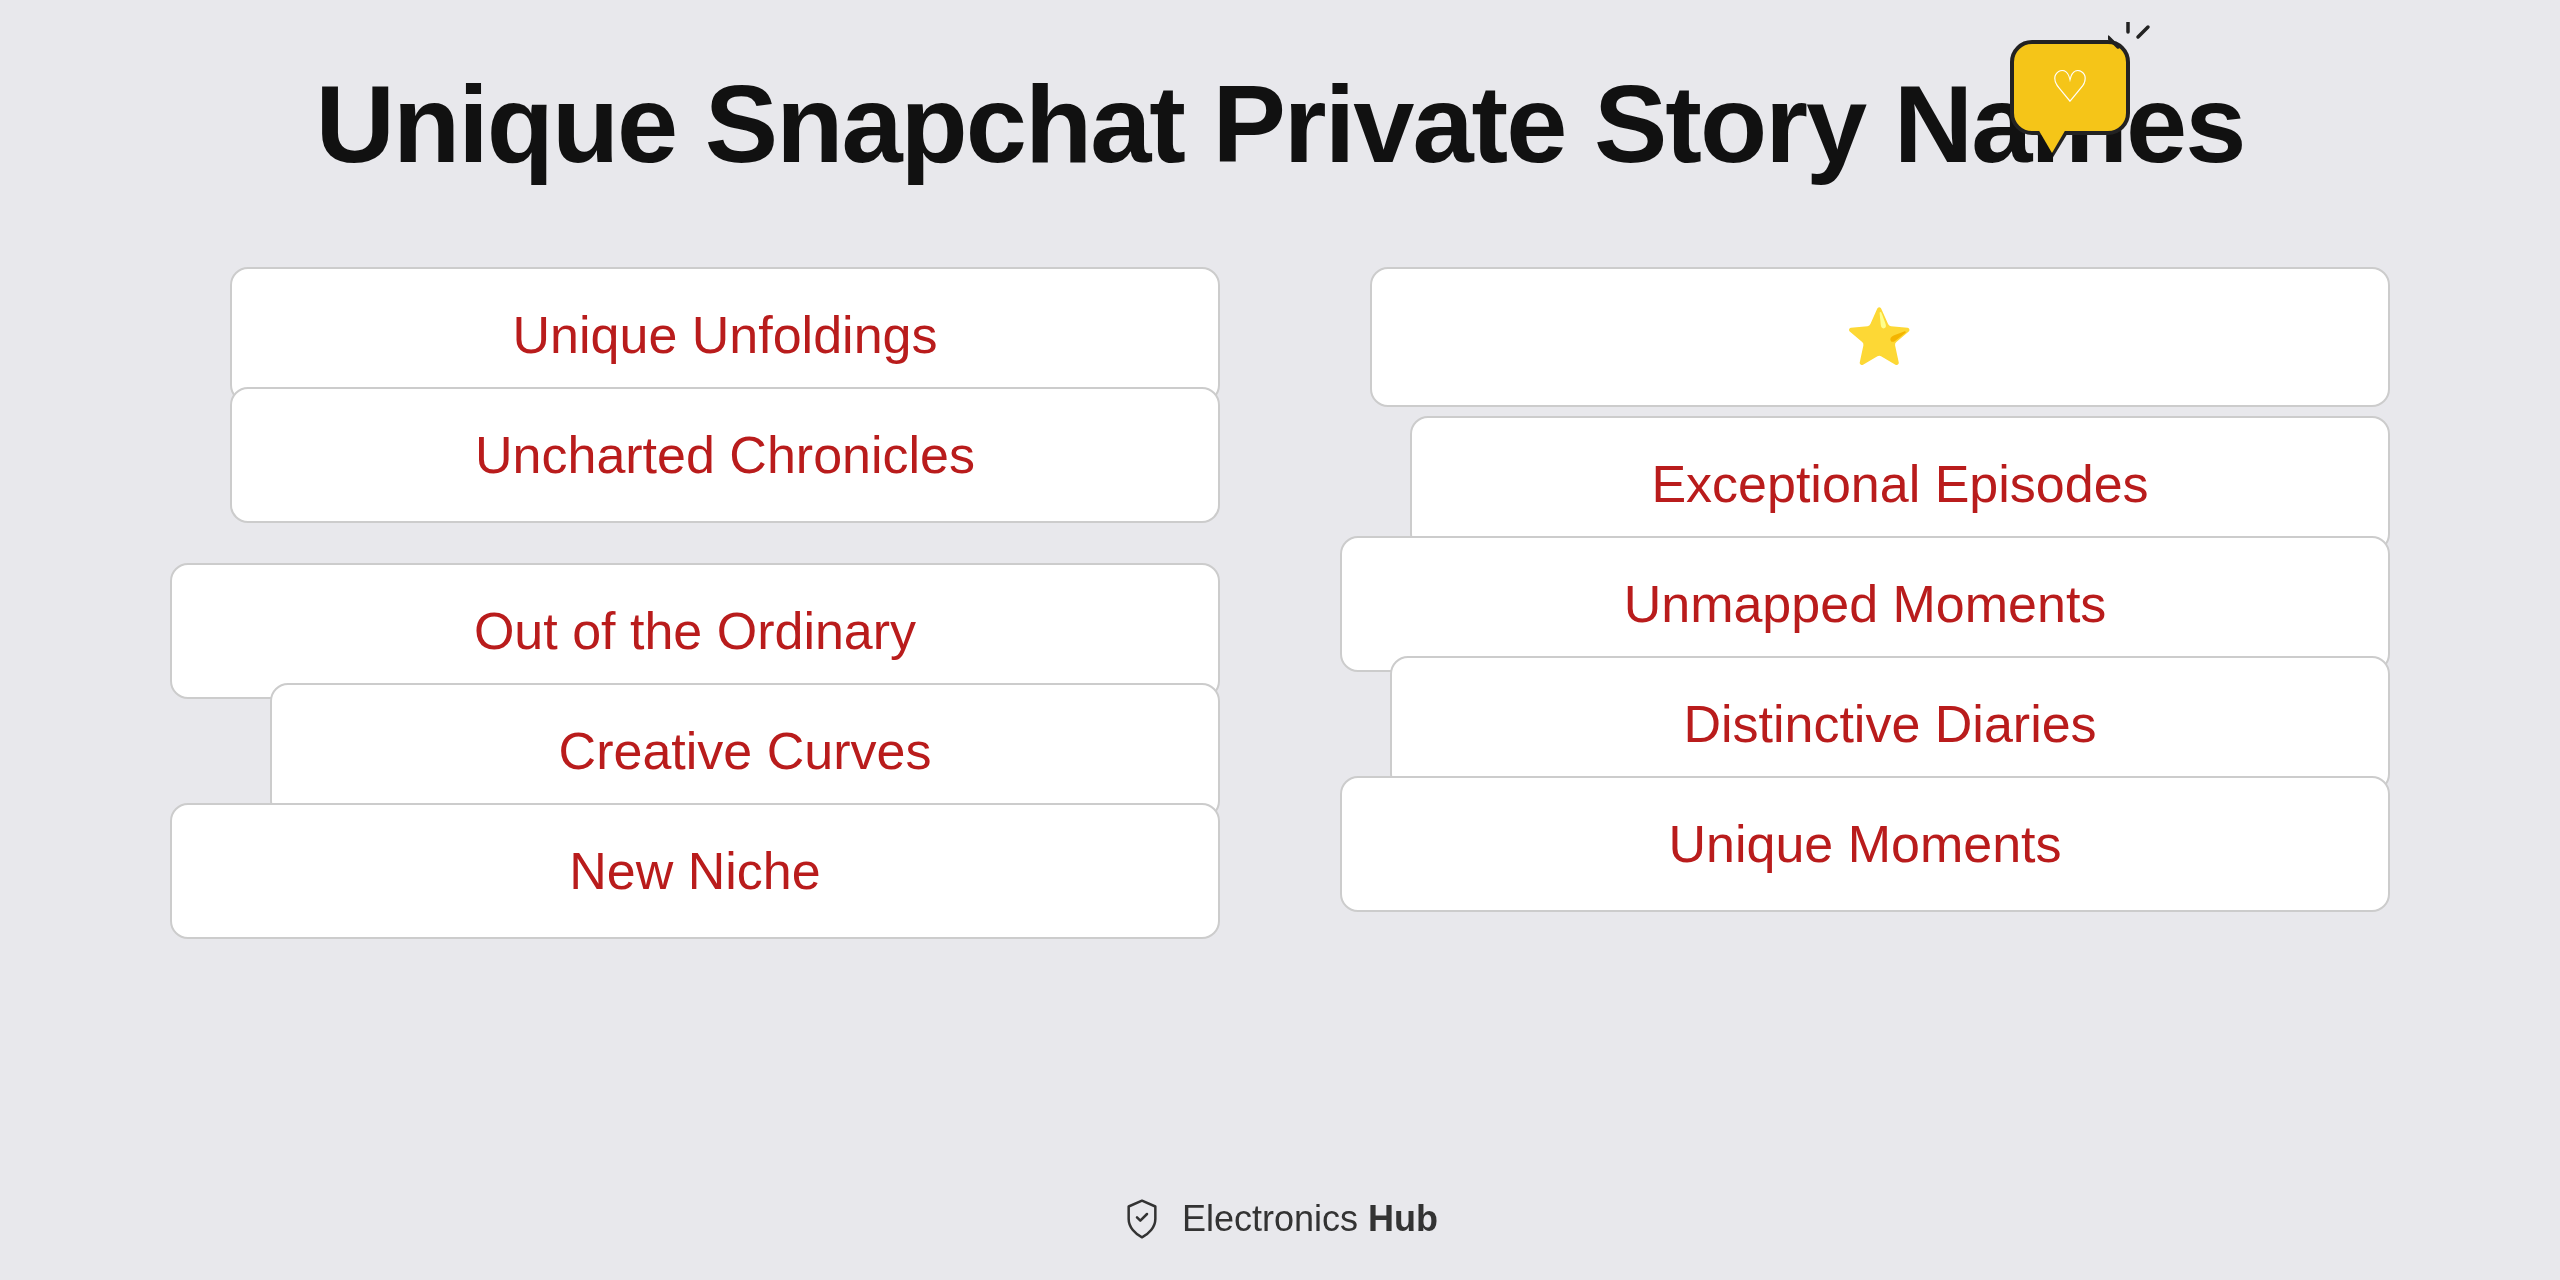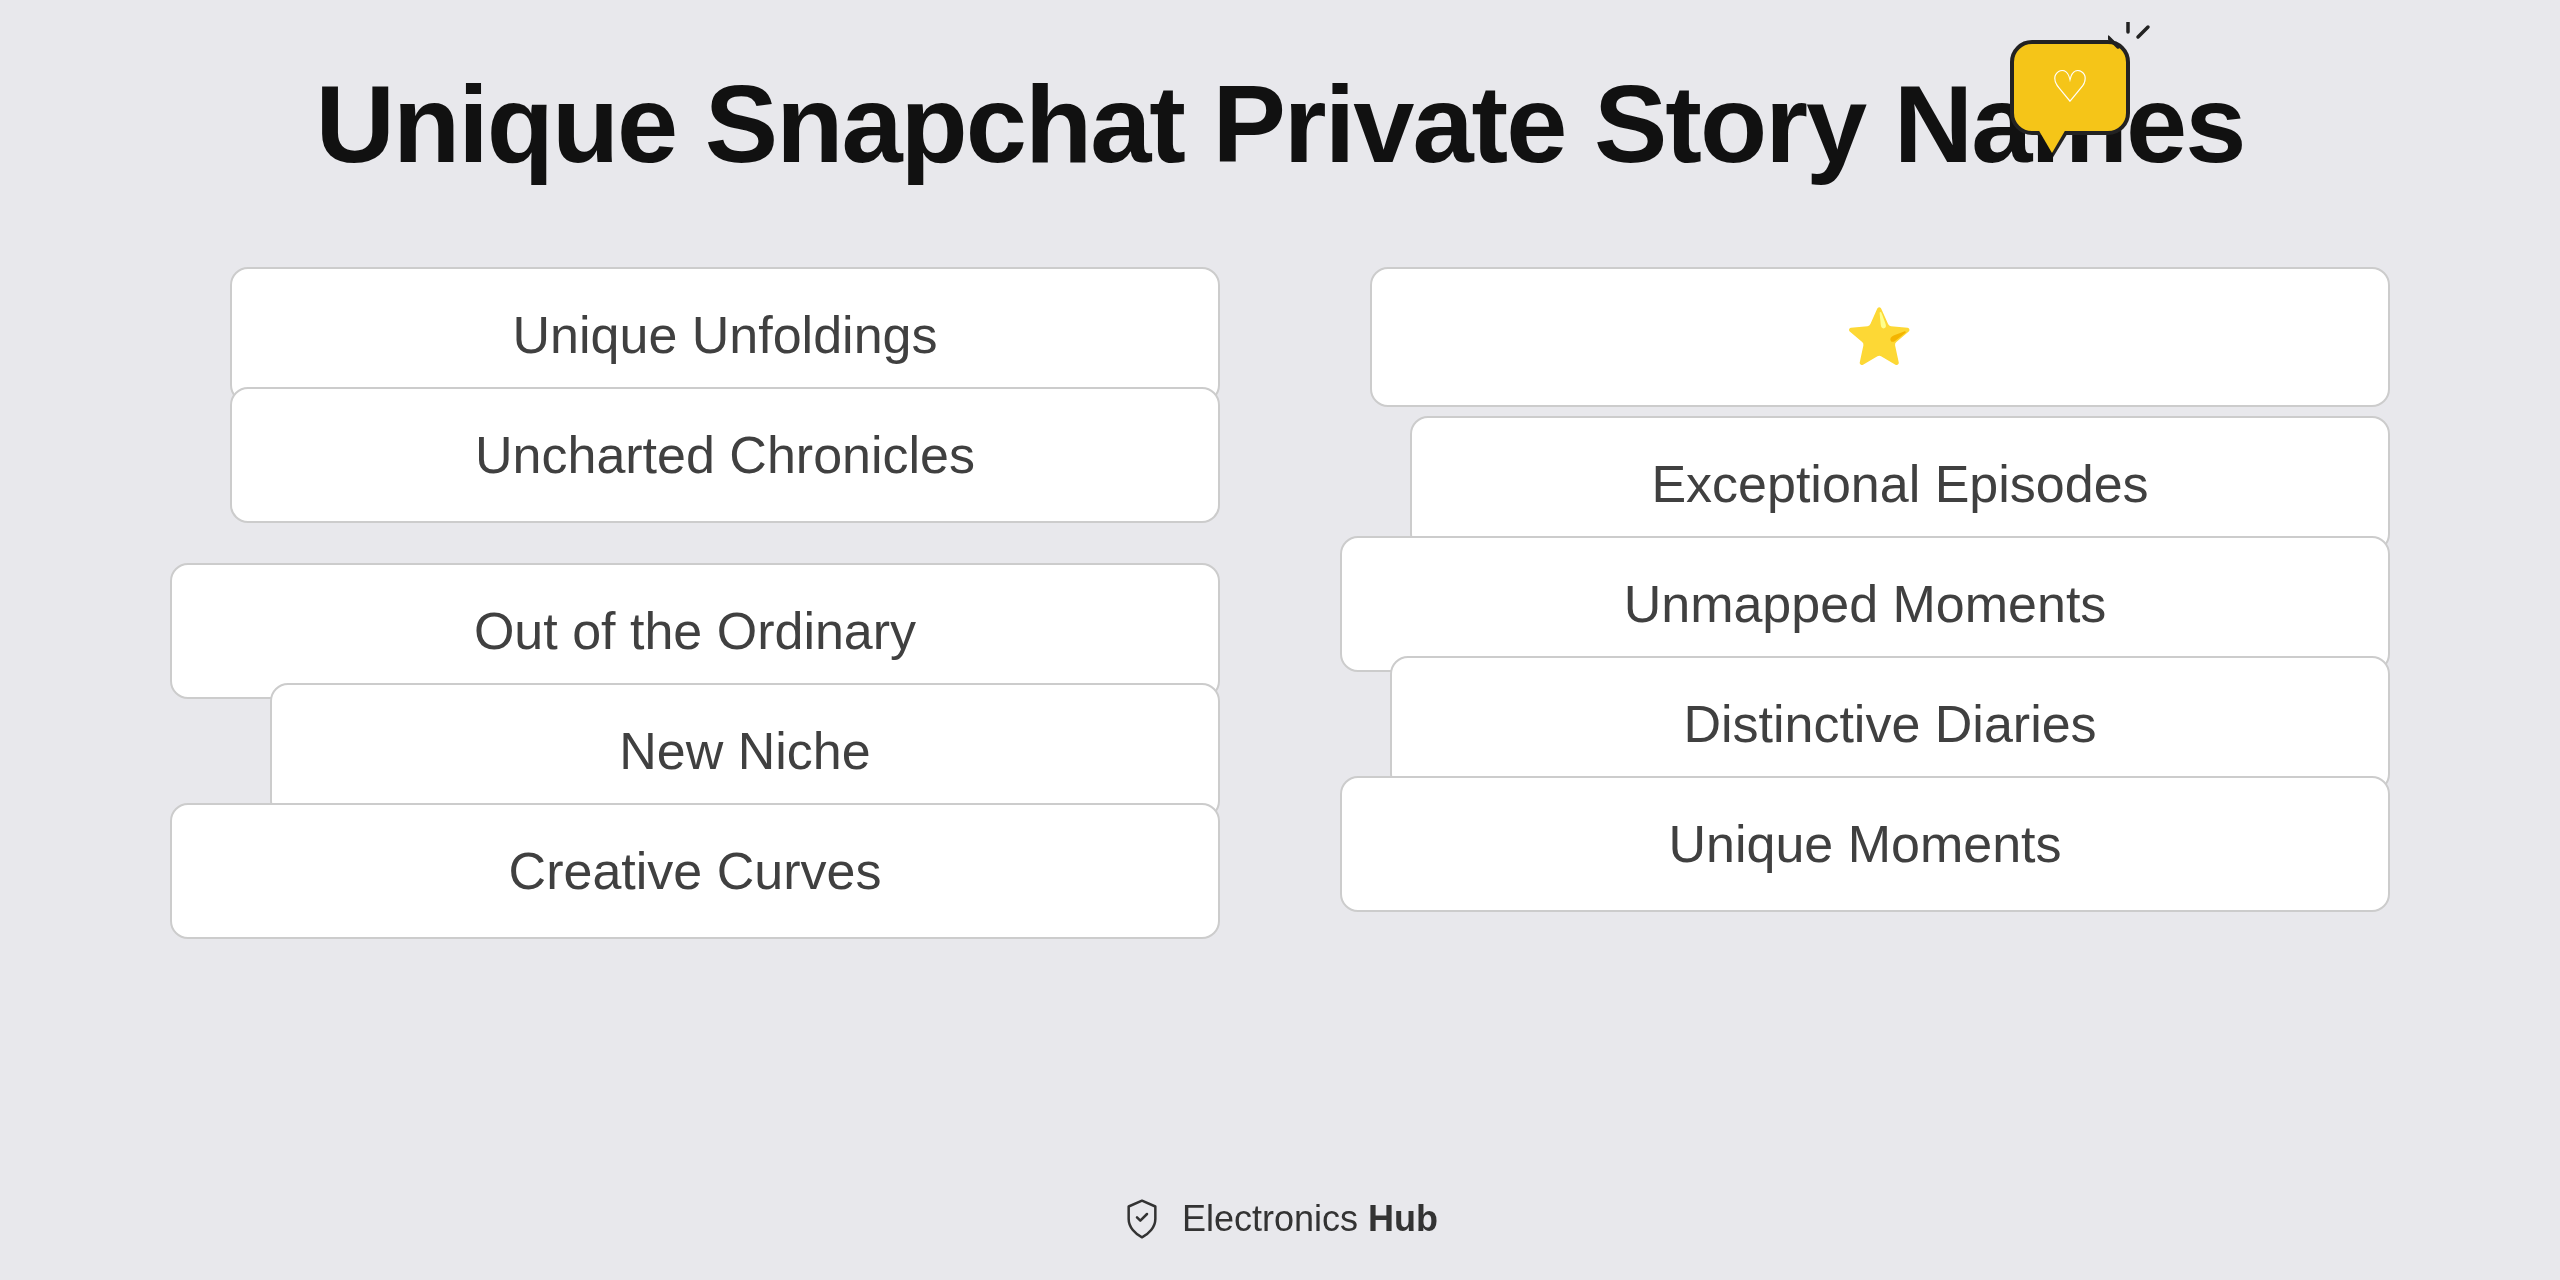--- a/index.html
+++ b/index.html
@@ -58,21 +58,21 @@
     }
 
     .card {
       background: #fff;
       border: 2.5px solid #ccc;
       border-radius: 18px;
       padding: 36px 34px;
       font-size: 52px;
       font-family: 'Arial', sans-serif;
       font-weight: 400;
-      color: #404040;
+      color: #b91c1c;
       text-align: center;
       position: relative;
       margin: -8px 0;
     }
 
     .card:first-child { margin-top: 0; }
 
     
     .left-column .card:nth-child(1) { margin-left: 60px; }
     .left-column .card:nth-child(2) { margin-left: 60px; }
@@ -209,24 +209,24 @@
     <div class="card">
       <span>Unique Unfoldings</span>
     </div>
     <div class="card">
       <span>Uncharted Chronicles</span>
     </div>
     <div class="card">
       <span>Out of the Ordinary</span>
     </div>
     <div class="card">
+      <span>Creative Curves</span>
+    </div>
+    <div class="card">
       <span>New Niche</span>
-    </div>
-    <div class="card">
-      <span>Creative Curves</span>
     </div>
   </div>
 
   <div class="column right-column">
     <div class="card highlighted">
       <span class="star-icon">⭐</span>
     </div>
     <div class="card">
       <span>Exceptional Episodes</span>
     </div>

